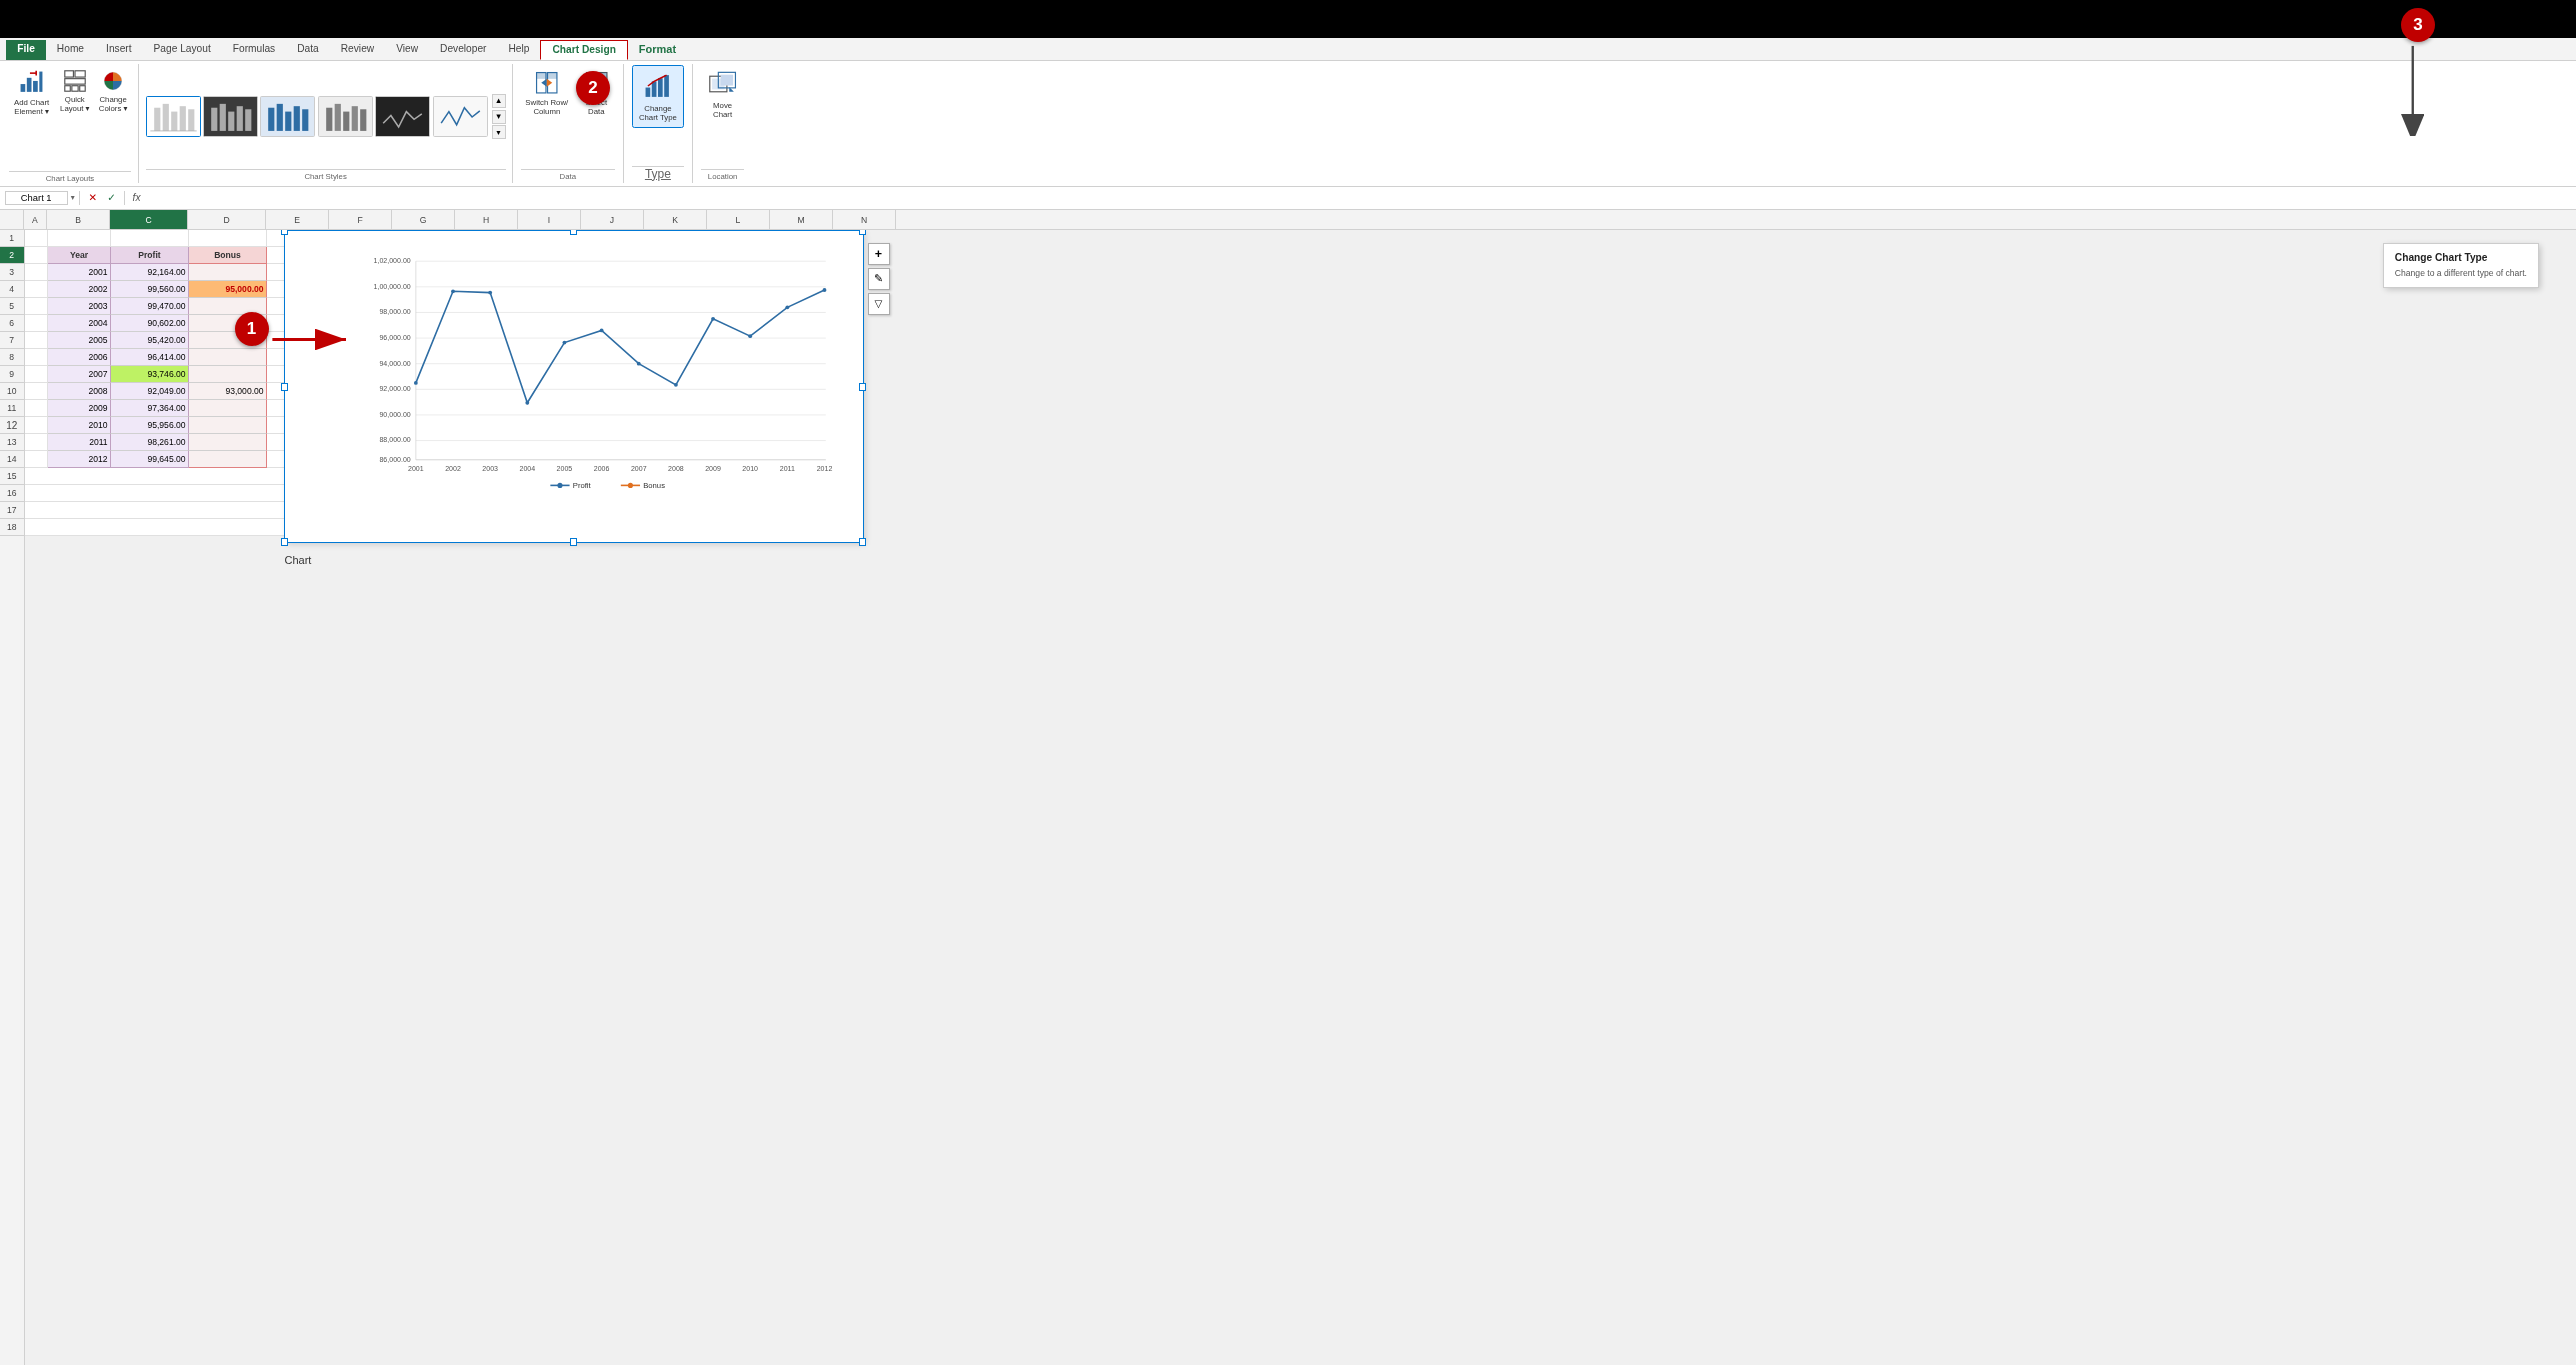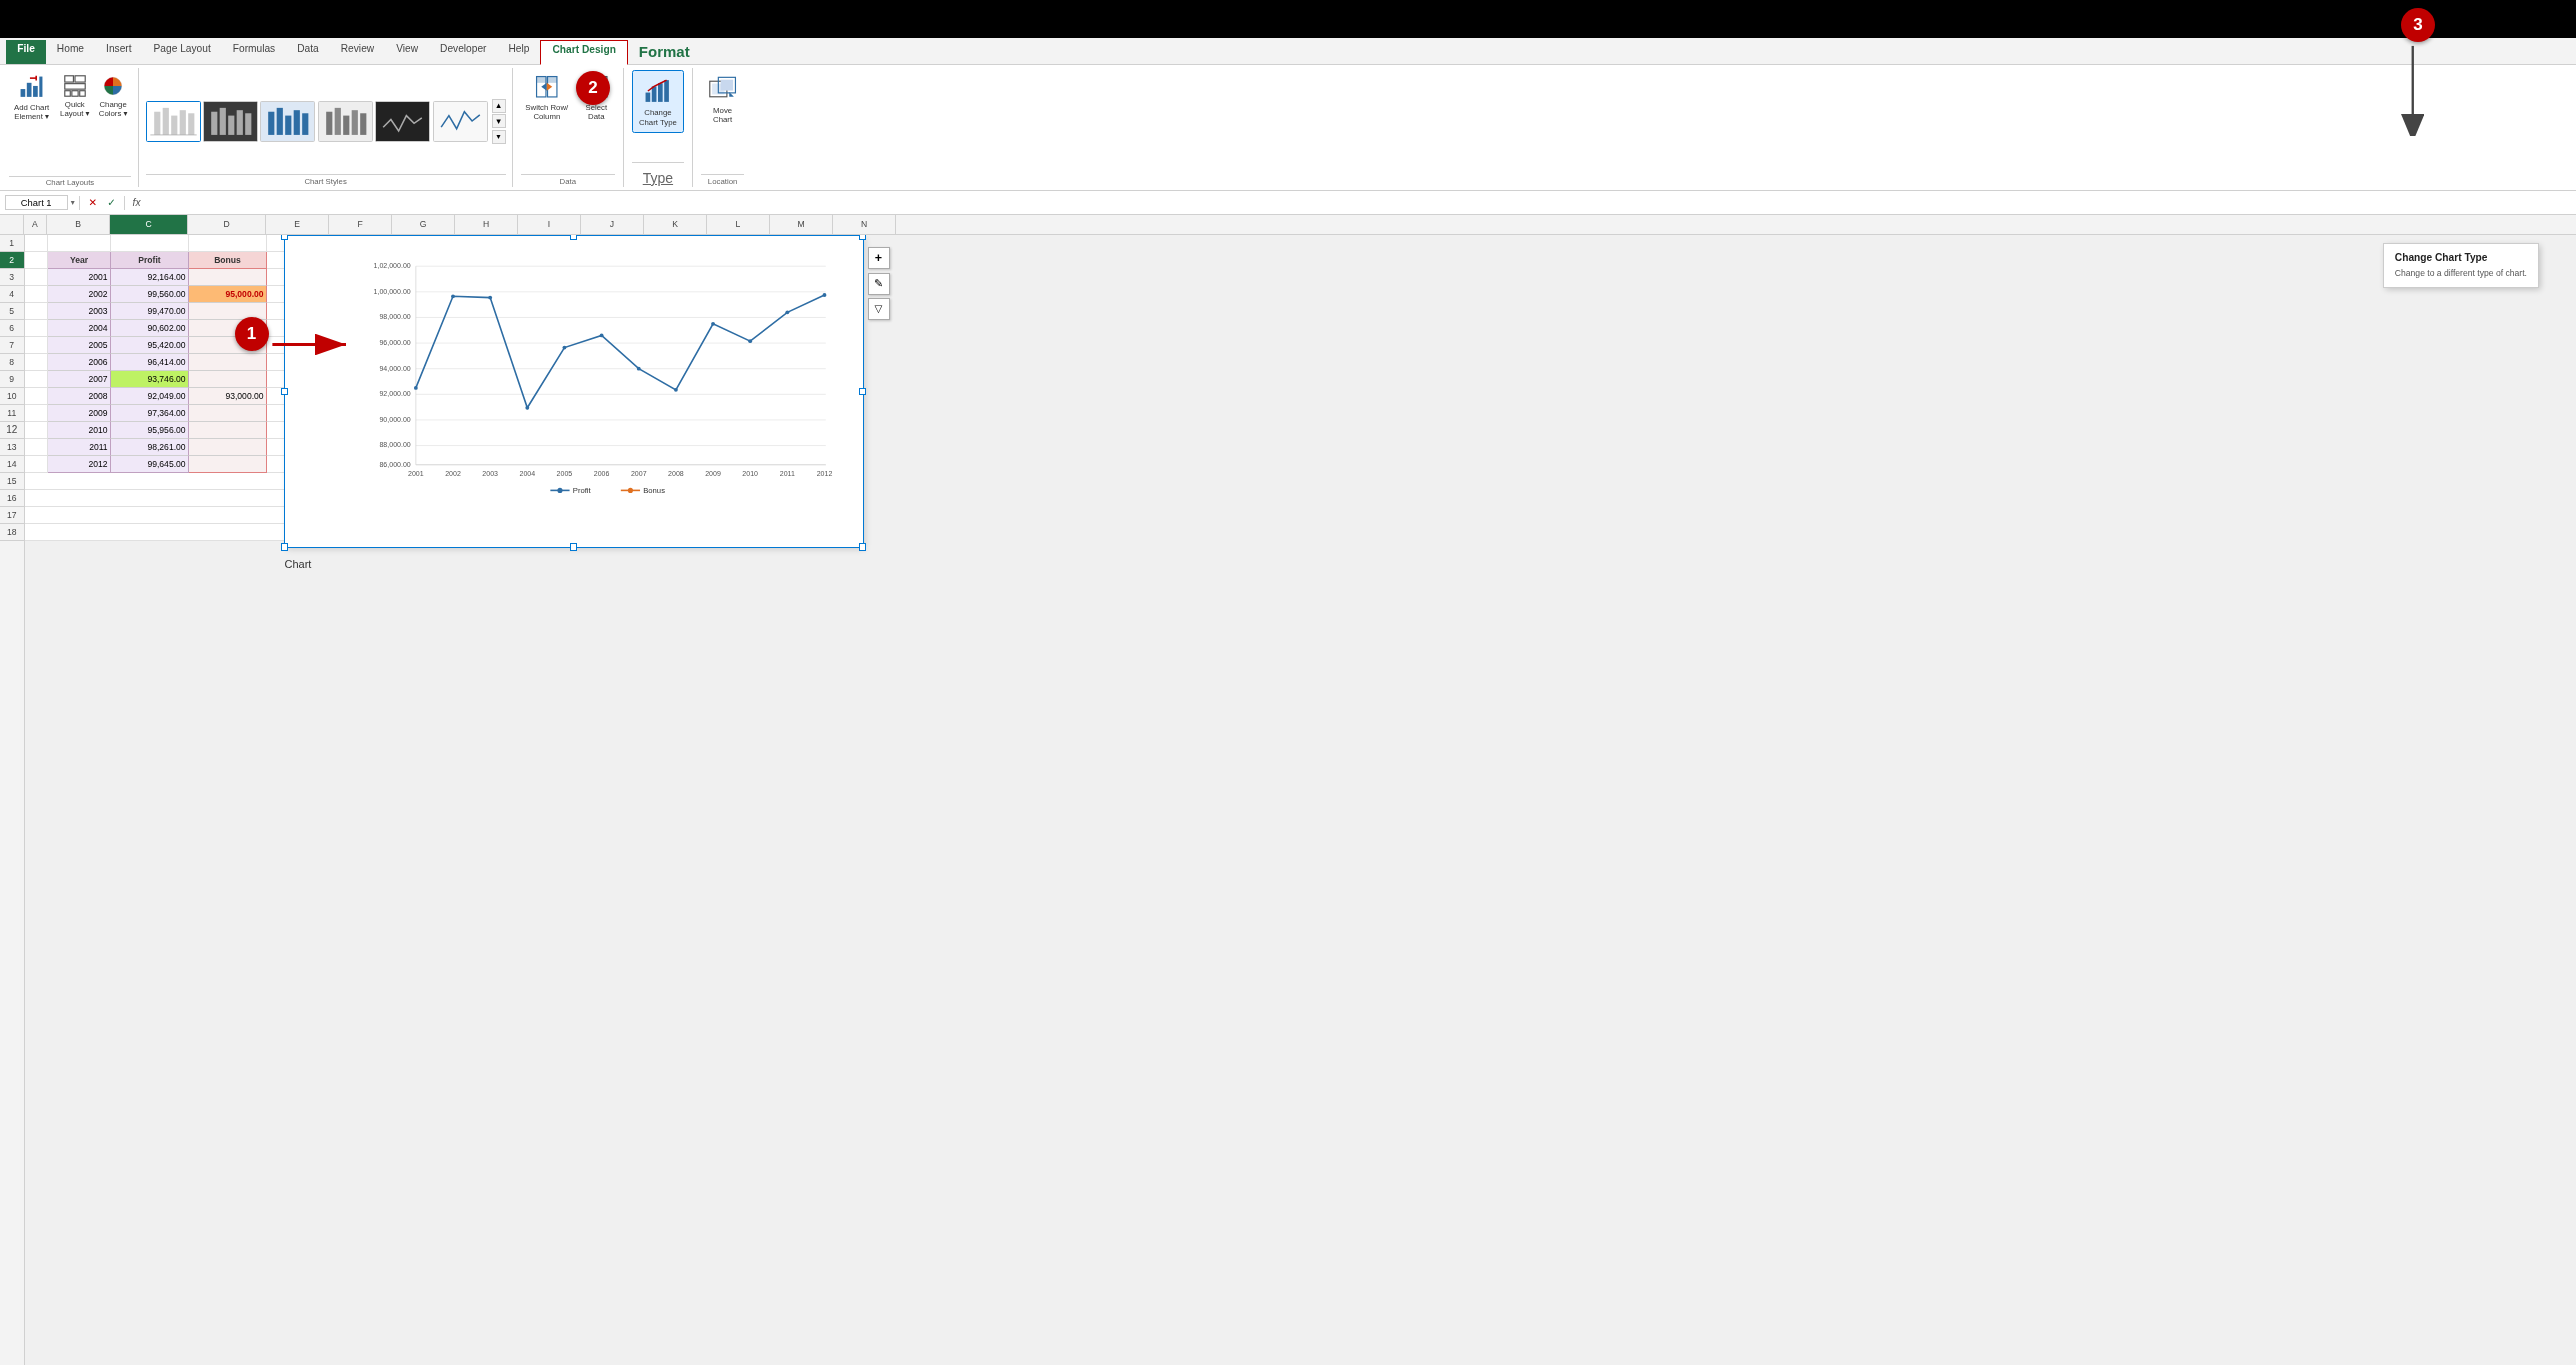--- a/index.html
+++ b/index.html
@@ -16,21 +16,21 @@
   <div style="padding:3.9px 11px;font-size:10.2px;cursor:pointer;color:#444;">Home</div>
   <div style="padding:3.9px 11px;font-size:10.2px;cursor:pointer;color:#444;">Insert</div>
   <div style="padding:3.9px 11px;font-size:10.2px;cursor:pointer;color:#444;">Page Layout</div>
   <div style="padding:3.9px 11px;font-size:10.2px;cursor:pointer;color:#444;">Formulas</div>
   <div style="padding:3.9px 11px;font-size:10.2px;cursor:pointer;color:#444;">Data</div>
   <div style="padding:3.9px 11px;font-size:10.2px;cursor:pointer;color:#444;">Review</div>
   <div style="padding:3.9px 11px;font-size:10.2px;cursor:pointer;color:#444;">View</div>
   <div style="padding:3.9px 11px;font-size:10.2px;cursor:pointer;color:#444;">Developer</div>
   <div style="padding:3.9px 11px;font-size:10.2px;cursor:pointer;color:#444;">Help</div>
   <div style="padding:3.9px 11px;font-size:10.2px;cursor:pointer;color:#217346;font-weight:700;background:#fff;border:1.6px solid #c00000;border-bottom:1.6px solid #fff;margin-bottom:-0.8px;">Chart Design</div>
-  <div style="padding:3.9px 11px;font-size:15px;cursor:pointer;color:#217346;font-weight:600;">Format</div>
+  <div style="padding:3.9px 11px;font-size:11px;cursor:pointer;color:#217346;font-weight:600;">Format</div>
 </div>
 
 <div style="background:#fff;border-bottom:1.6px solid #d0d0d0;display:flex;align-items:stretch;padding:3.1px 4.7px;min-height:69px;gap:0;">
 
   <div style="display:flex;flex-direction:column;border-right:0.8px solid #d0d0d0;padding:1.6px 7.8px 0 4.7px;">
     <div style="display:flex;gap:3.1px;align-items:flex-start;flex:1;">
 
       <div style="display:flex;flex-direction:column;align-items:center;padding:3.1px 4.7px;cursor:pointer;border-radius:2.4px;min-width:39px;">
         <div style="width:28px;height:28px;display:flex;align-items:center;justify-content:center;">
           <svg width="25" height="25" viewBox="0 0 32 32">
@@ -183,21 +183,21 @@
             <rect x="2" y="20" width="6" height="12" fill="#2e6da4"></rect>
             <rect x="10" y="12" width="6" height="20" fill="#2e6da4"></rect>
             <rect x="18" y="8" width="6" height="24" fill="#2e6da4"></rect>
             <rect x="26" y="4" width="6" height="28" fill="#2e6da4"></rect>
             <polyline points="5,18 13,12 21,8 29,4" fill="none" stroke="#c00000" stroke-width="2"></polyline>
           </svg>
         </div>
         <div style="font-size:7.8px;color:#333;text-align:center;line-height:1.2;margin-top:1.6px;">Change<br>Chart Type</div>
       </div>
     </div>
-    <div style="font-size:14px;color:#666;text-align:center;border-top:0.8px solid #d0d0d0;padding-top:7px;margin-top:1.6px;text-decoration:underline;">Type</div>
+    <div style="font-size:12px;color:#666;text-align:center;border-top:0.8px solid #d0d0d0;padding-top:0;margin-top:1.6px;text-decoration:underline;">Type</div>
   </div>
 
   <div style="display:flex;flex-direction:column;padding:1.6px 7.8px;">
     <div style="display:flex;flex:1;align-items:flex-start;">
       <div style="display:flex;flex-direction:column;align-items:center;padding:3.1px 6.3px;cursor:pointer;border-radius:2.4px;min-width:41px;">
         <div style="width:31px;height:31px;display:flex;align-items:center;justify-content:center;">
           <svg width="28" height="28" viewBox="0 0 36 36">
             <rect x="1" y="8" width="22" height="20" fill="none" stroke="#555" stroke-width="1.5"></rect>
             <rect x="4" y="11" width="16" height="14" fill="#dde8f5"></rect>
             <rect x="12" y="3" width="22" height="20" fill="none" stroke="#2e6da4" stroke-width="1.5"></rect>

